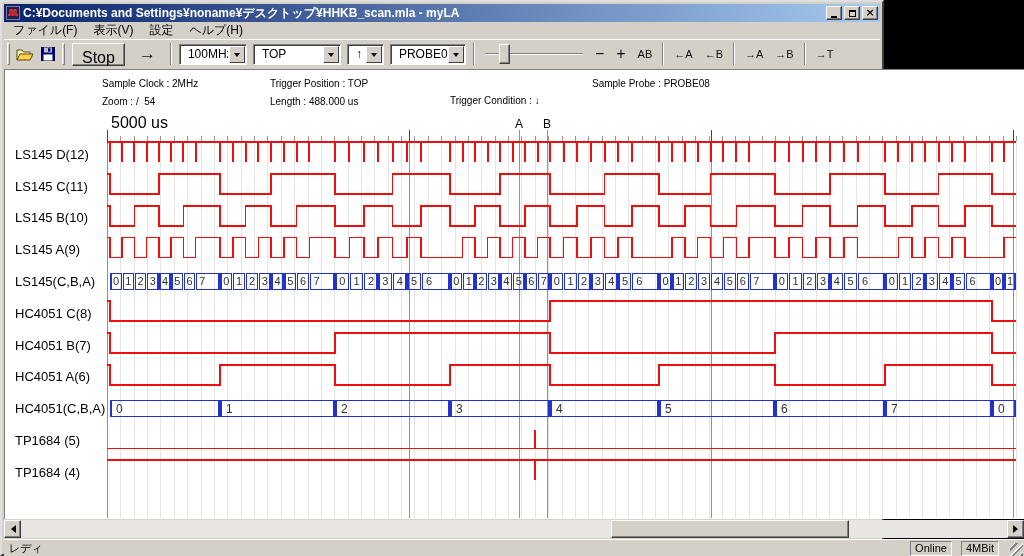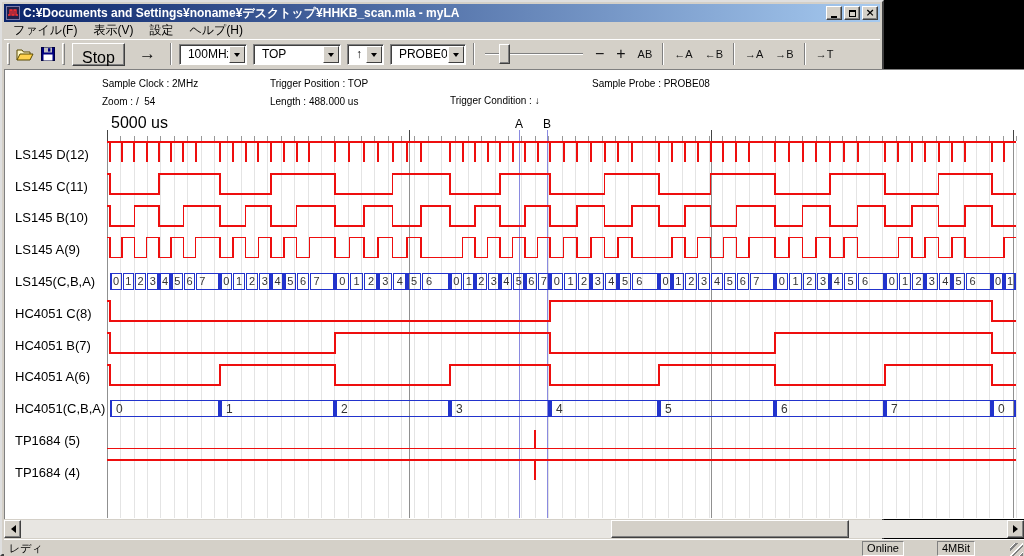--- a/index.html
+++ b/index.html
@@ -60,21 +60,21 @@
   .sbarrow{width:17px;height:18px;background:var(--face);border:1px solid;
     border-color:#fff #404040 #404040 #fff;box-shadow:inset -1px -1px 0 #808080;
     display:flex;align-items:center;justify-content:center;flex:0 0 auto;}
   .tri-l{width:0;height:0;border:4px solid transparent;border-right:5px solid #000;margin-left:-3px;}
   .tri-r{width:0;height:0;border:4px solid transparent;border-left:5px solid #000;margin-right:-3px;}
   .sbtrack{position:relative;flex:1;}
   .sbthumb{position:absolute;left:590px;top:0;width:238px;height:18px;background:var(--face);
     border:1px solid;border-color:#fff #404040 #404040 #fff;box-shadow:inset -1px -1px 0 #808080;}
   
   .statusbar{position:absolute;left:2px;top:537px;width:1020px;height:17px;background:var(--face);
-    display:flex;align-items:center;font-size:11px;color:#000;border-top:1px solid #fff;gap:24px;}
+    display:flex;align-items:center;font-size:11px;color:#000;border-top:1px solid #fff;}
   .stext{padding-left:5px;flex:1;}
   .sbox{height:15px;min-width:38px;padding:0 4px;margin-right:9px;display:flex;align-items:center;
     justify-content:center;border:1px solid;border-color:#808080 #fff #fff #808080;}
   .gripcorner{width:13px;height:13px;margin:2px 1px 0 2px;
     background:repeating-linear-gradient(135deg,transparent 0 3px,#fff 3px 4px,#808080 4px 6px);}
 </style>
 </head>
 <body>
 
 <div class="win">

